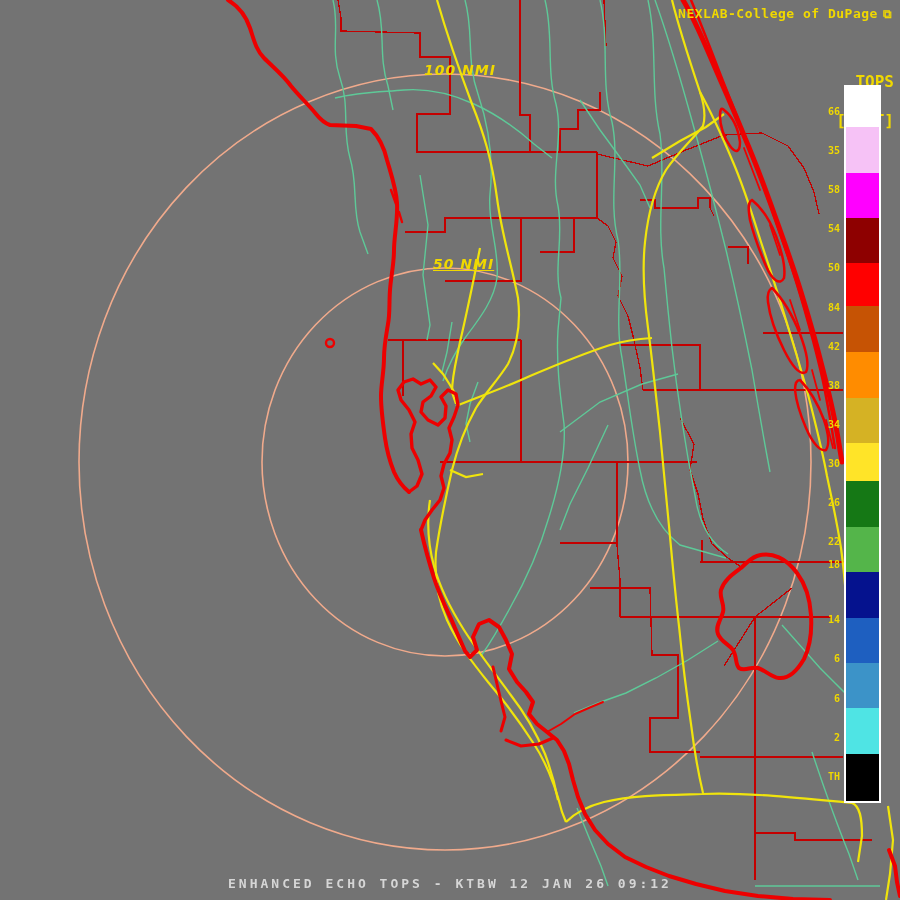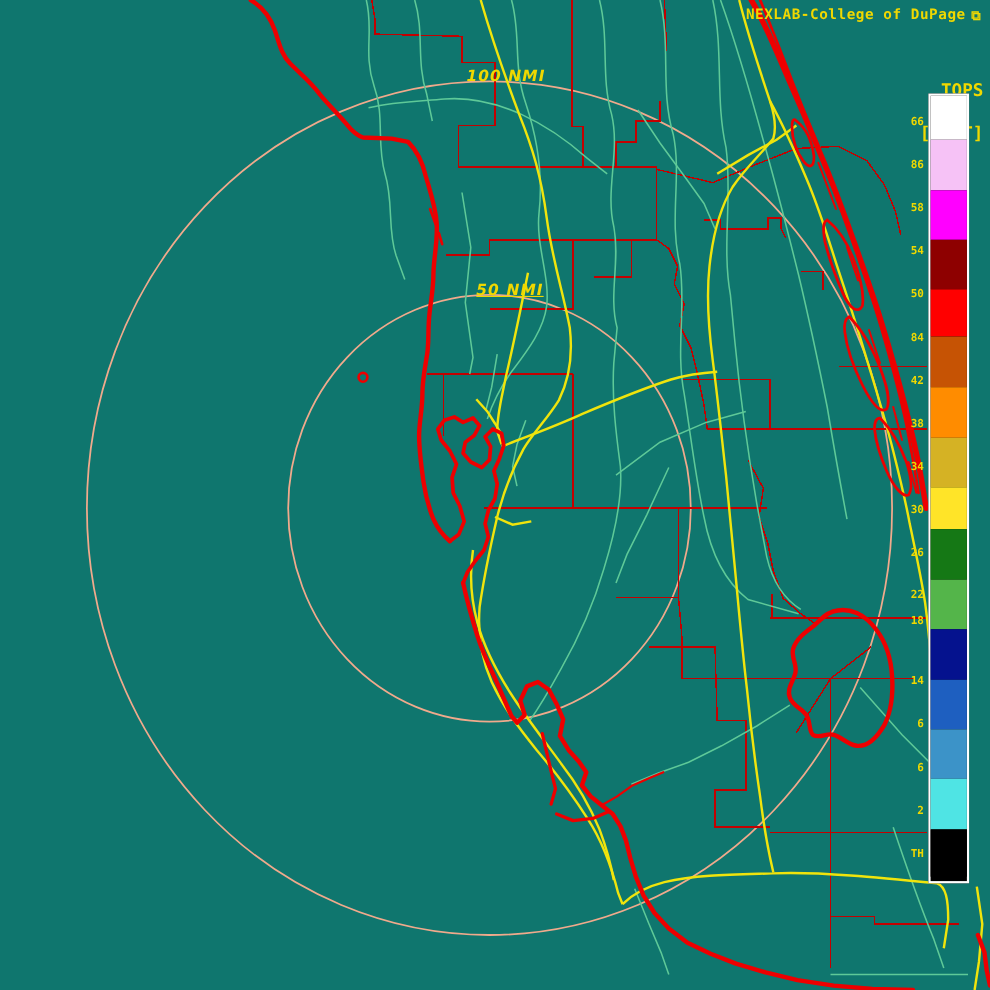--- a/index.html
+++ b/index.html
@@ -19,21 +19,21 @@
             border:2px solid #ffffff;background:#000;}
   #scalebar .seg{width:100%;}
   .tick{position:absolute;right:60px;width:34px;text-align:right;
         font-size:10px;font-weight:bold;line-height:16px;}
   #status{top:876px;left:0;width:100%;text-align:center;font-size:13px;
           letter-spacing:3px;font-weight:bold;}
 </style>
 </head>
 <body>
 
-<div id="stage" style="background: #0f766e;">
+<div id="stage" style="background: #737373;">
 
   <svg id="map" width="900" height="900" viewBox="0 0 900 900" fill="none">
 
     <g stroke-width="1.6" stroke="#f0aa8c">
       <ellipse cx="445" cy="462" rx="366" ry="388"></ellipse>
       <ellipse cx="445" cy="462" rx="183" ry="194"></ellipse>
     </g>
 
     <g stroke-width="1.3" shape-rendering="crispEdges" stroke="#c40000">
       <path d="M338,0 L341,18 L341,31 L420,33 L420,57 L450,57 L450,114 L417,114 L417,152 L597,152"></path>
@@ -149,32 +149,33 @@
       <div class="seg" style="height: 46px; background: rgb(21, 120, 21);"></div>
       <div class="seg" style="height: 45px; background: rgb(84, 181, 74);"></div>
       <div class="seg" style="height: 46px; background: rgb(5, 18, 142);"></div>
       <div class="seg" style="height: 45px; background: rgb(30, 95, 192);"></div>
       <div class="seg" style="height: 45px; background: rgb(60, 147, 200);"></div>
       <div class="seg" style="height: 46px; background: rgb(79, 228, 228);"></div>
       <div class="seg" style="height: 43px; background: rgb(0, 0, 0);"></div>
     </div>
   <div id="ticks">
       <span class="tick" style="top: 104px; color: rgb(240, 216, 0);">66</span>
-      <span class="tick" style="top: 143.1px; color: rgb(240, 216, 0);">86</span>
+      <span class="tick" style="top: 143.1px; color: rgb(240, 216, 0);">35</span>
       <span class="tick" style="top: 182.2px; color: rgb(240, 216, 0);">58</span>
       <span class="tick" style="top: 221.3px; color: rgb(240, 216, 0);">54</span>
       <span class="tick" style="top: 260.4px; color: rgb(240, 216, 0);">50</span>
       <span class="tick" style="top: 299.5px; color: rgb(240, 216, 0);">84</span>
       <span class="tick" style="top: 338.6px; color: rgb(240, 216, 0);">42</span>
       <span class="tick" style="top: 378px; color: rgb(240, 216, 0);">38</span>
       <span class="tick" style="top: 416.8px; color: rgb(240, 216, 0);">34</span>
       <span class="tick" style="top: 455.9px; color: rgb(240, 216, 0);">30</span>
       <span class="tick" style="top: 495px; color: rgb(240, 216, 0);">26</span>
       <span class="tick" style="top: 534.1px; color: rgb(240, 216, 0);">22</span>
       <span class="tick" style="top: 557px; color: rgb(240, 216, 0);">18</span>
       <span class="tick" style="top: 612.3px; color: rgb(240, 216, 0);">14</span>
       <span class="tick" style="top: 651.4px; color: rgb(240, 216, 0);">6</span>
       <span class="tick" style="top: 690.5px; color: rgb(240, 216, 0);">6</span>
       <span class="tick" style="top: 729.6px; color: rgb(240, 216, 0);">2</span>
       <span class="tick" style="top: 768.7px; color: rgb(240, 216, 0);">TH</span>
     </div>
 
+  <div class="ovl" id="status" style="color: rgb(214, 214, 214);">ENHANCED ECHO TOPS - KTBW 12 JAN 26 09:12</div>
 </div>
 
 </body></html>

